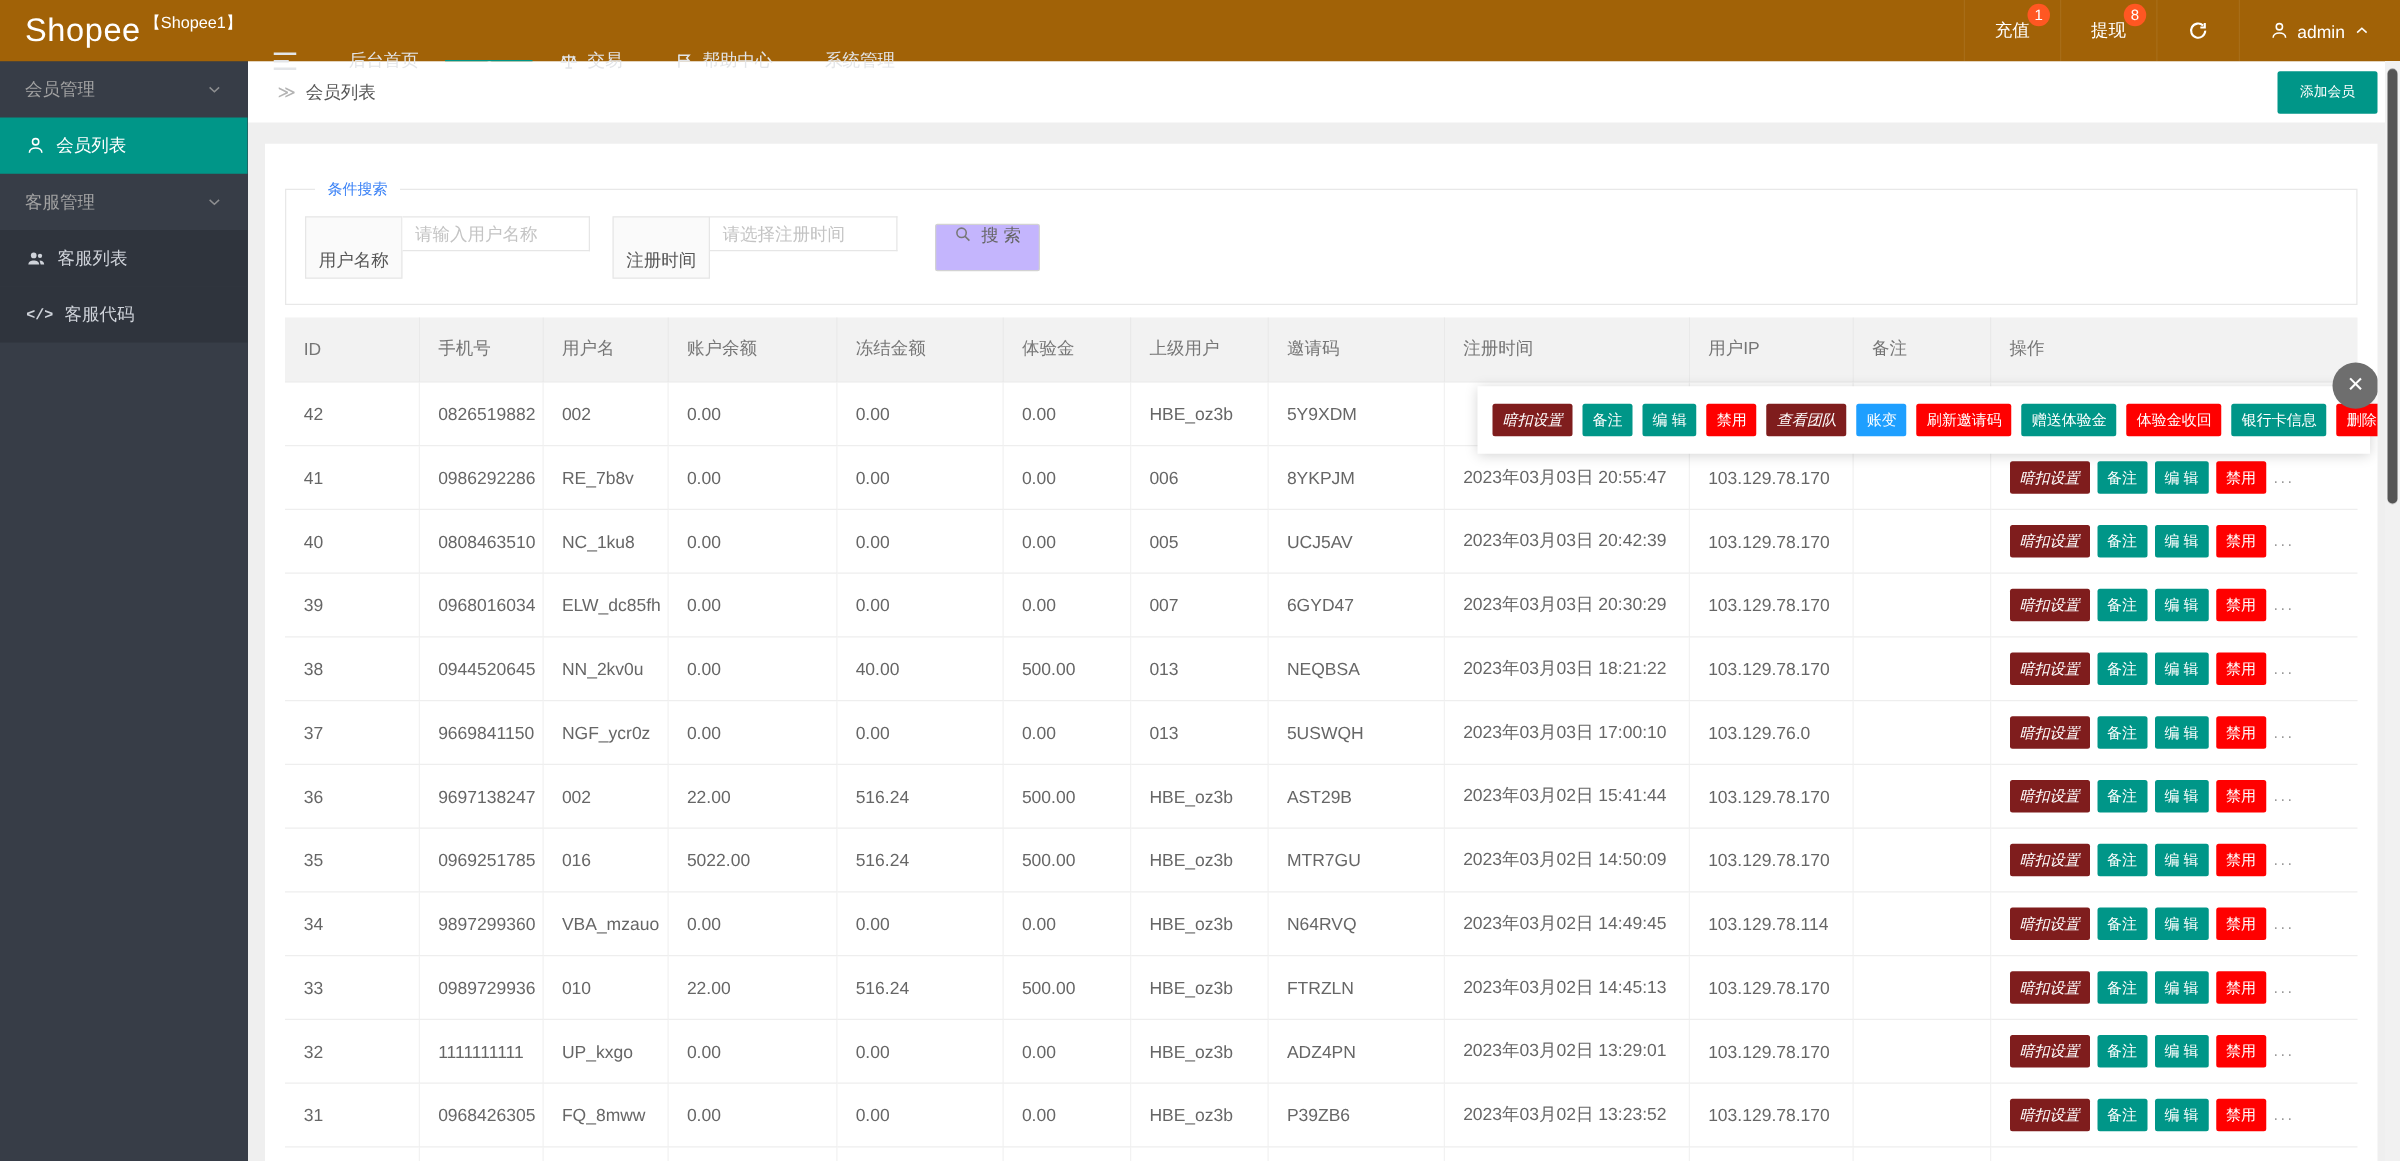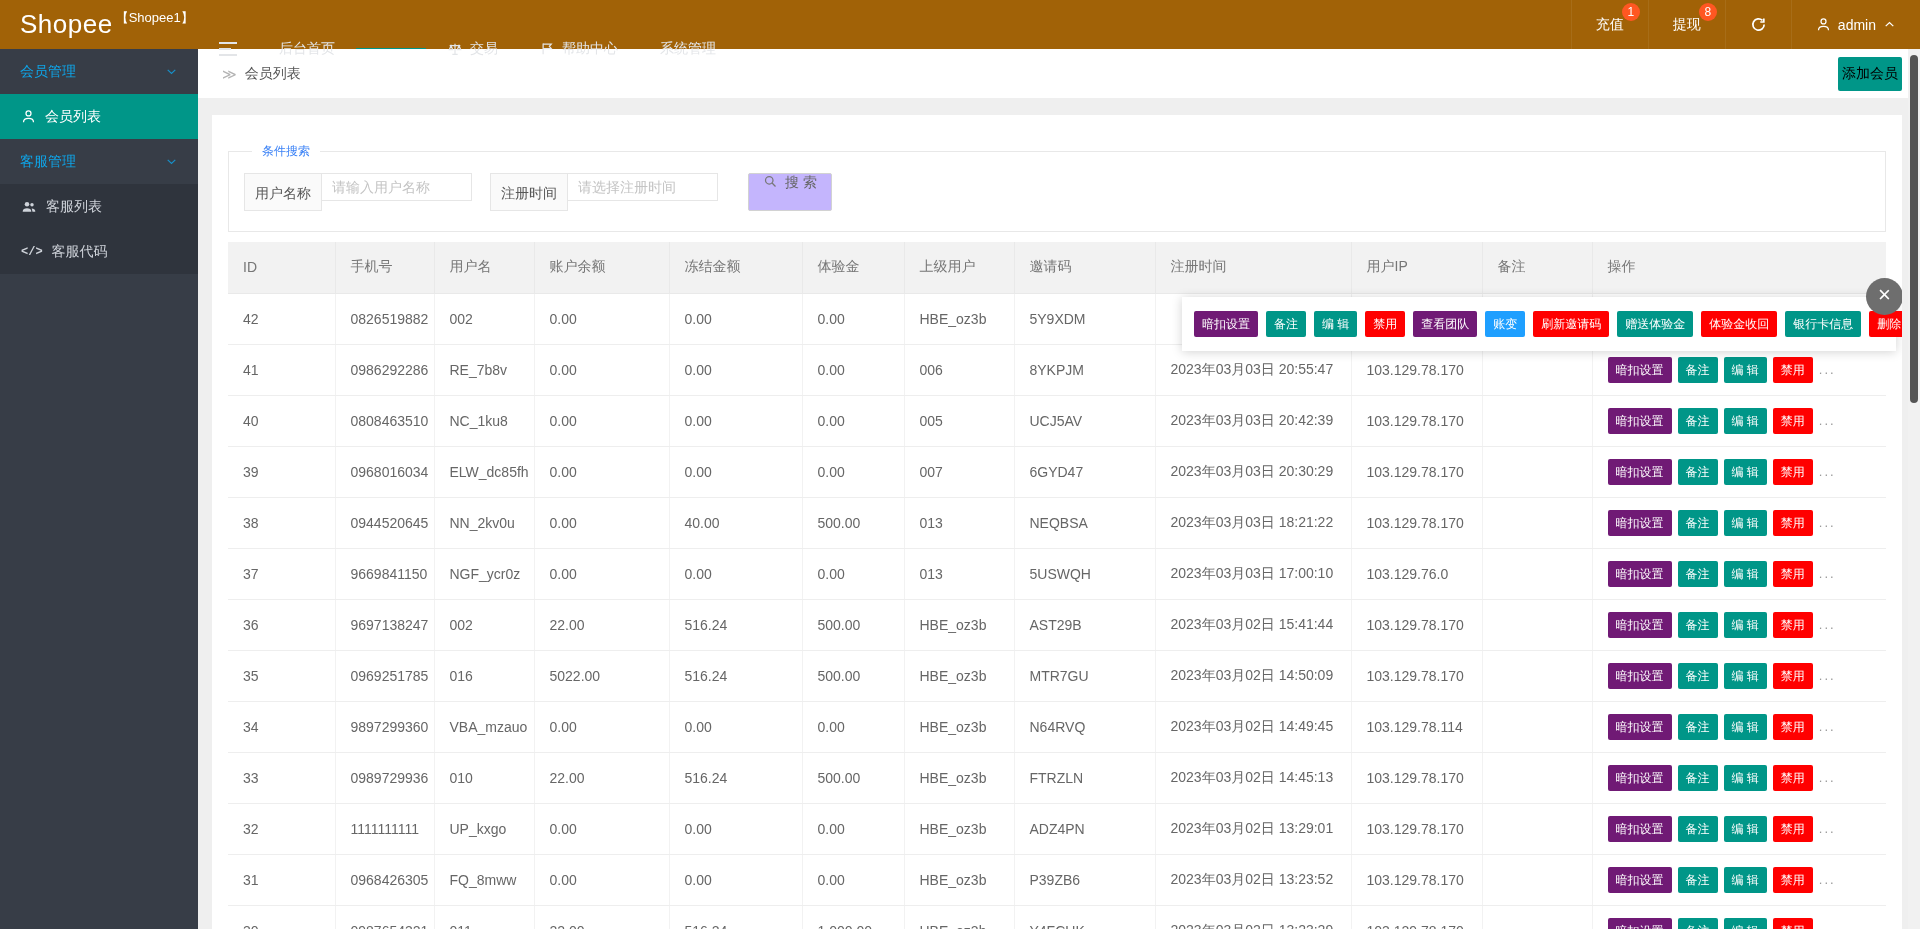--- a/index.html
+++ b/index.html
@@ -17,55 +17,55 @@
   .nav-menu li.active { background:#009688; color:#fff;flex-direction:column; }
   .hamburger { display:flex; flex-direction:column; gap:4px; }
   .hamburger i { display:block; width:18px; height:2px; background:#e3e5e8; }
   .hamburger i:nth-child(2) { width:12px; }
   .nav-right { margin-left:auto; display:flex; align-items:stretch; list-style:none; }
   .nav-right li { position:relative; display:flex; align-items:center; gap:7px; padding:0 24px; color:#fff; font-size:14px; cursor:pointer; border-left:1px solid rgba(255,255,255,.07); }
   .nav-badge { position:absolute; top:3px; right:8px; min-width:18px; height:18px; line-height:18px; padding:0 5px; background:#ff5722; color:#fff; font-size:12px; border-radius:9px; text-align:center; }
 
   
   .sidebar { position:fixed; top:49px; left:0; bottom:0; width:198px; background:#373d47; z-index:40; }
-  .side-group-title { height:45px; display:flex; align-items:center; justify-content:space-between; padding:0 20px; color:#0ea5e9; font-size:14px; cursor:pointer; }
+  .side-group-title { height:45px; display:flex; align-items:center; justify-content:space-between; padding:0 20px; color:#a3a3a3; font-size:14px; cursor:pointer; }
   .side-item { height:45px; display:flex; align-items:center; gap:9px; padding:0 21px; background:#2f343d; color:#cfd3da; font-size:14px; cursor:pointer; }
   .side-item.active { background:#009688; color:#fff; }
   .code-glyph { font-family:"Liberation Mono","DejaVu Sans Mono",monospace; font-size:12px; font-weight:bold; }
 
   
   .main { margin-left:198px; padding-top:49px; height:929px; }
   .topbar { height:49px; background:#fff; display:flex; align-items:center; justify-content:space-between; padding:0 18px 0 24px; }
   .breadcrumb { display:flex; align-items:center; gap:8px; font-size:14px; color:#555; }
   .crumb-icon { color:#b3b3b3; font-size:14px; }
-  .btn-add { height:34px; padding:0 4px; background:#009688; color:#000000; border:none; border-radius:2px; font-size:14px; cursor:pointer; }
+  .btn-add { height:34px; padding:0 18px; background:#009688; color:#ffffff; border:none; border-radius:2px; font-size:11px; cursor:pointer; }
 
   .content { padding:17px 18px 0 14px; height:calc(929px - 98px); }
   .card { background:#fff; height:100%; padding:0 16px; overflow:hidden; }
 
   
   fieldset.search-box { border:1px solid #e8e8e8; margin-top:28px; padding:13px 15px 20px; }
   fieldset.search-box legend { font-size:12px; color:#3b82f6; padding:0 10px; margin-left:8px; }
   .search-row { display:flex; align-items:center; }
   .sgroup { display:flex; margin-right:18px; }
-  .sgroup .slabel { background:#fafafa; border:1px solid #e6e6e6; height:38px; line-height:36px; padding:1px 10px; font-size:14px; color:#575757; white-space:nowrap; }
+  .sgroup .slabel { background:#fafafa; border:1px solid #e6e6e6; height:50px; line-height:36px; padding:16px 10px; font-size:14px; color:#575757; white-space:nowrap; }
   .sgroup input { width:150px; height:28px; border:1px solid #e6e6e6; border-left:none; padding:0 10px; font-size:14px; color:#666; outline:none; font-family:inherit; }
   .sgroup input::placeholder { color:#c4c4c4; }
   .btn-search { margin-left:12px; height:38px; padding:0 14px; background:#c4b5fd; border:1px solid #d2d2d2; border-radius:2px; display:flex; align-items:flex-start; gap:7px; font-size:14px; color:#666; cursor:pointer; }
 
   
   .table-wrap { margin-top:10px; position:relative; }
   table.member { width:1658px; table-layout:fixed; border-collapse:collapse; font-size:14px; color:#666; }
   table.member th { background:#f2f2f2; height:51px; font-weight:normal; color:#767676; text-align:left; padding:0 15px; border-right:1px solid #e9e9e9; border-bottom:1px solid #e9e9e9; }
   table.member th:last-child { border-right:none; }
   table.member td { height:51px; padding:0 15px; border-bottom:1px solid #eee; border-right:1px solid #f2f2f2; background:#fff; white-space:nowrap; overflow:hidden; }
   table.member td:last-child { border-right:none; }
 
   .btn { display:inline-block; height:26px; line-height:26px; padding:0 8px; border-radius:2px; color:#fff; font-size:12px; margin-right:6px; cursor:pointer; white-space:nowrap; }
-  .btn-orange { background:#701a75; }
+  .btn-orange { background:#7f1d1d;font-style:italic; }
   .btn-teal   { background:#009688; }
   .btn-red    { background:#ff0000; }
   .btn-blue   { background:#1e9fff; }
   .more-dots { color:#999; font-size:13px; letter-spacing:2px; cursor:pointer; }
 
   
   .actions-popup { position:absolute; left:954px; top:55px; width:714px; height:54px; background:#fff; box-shadow:0 1px 10px rgba(0,0,0,.18); display:flex; align-items:center; padding:0 12px; z-index:10; }
   .actions-popup .btn { margin-right:8px; }
   .popup-close { position:absolute; top:-19px; right:-7px; width:37px; height:37px; border-radius:50%; background:#6e6e6e; color:#fff; font-size:22px; line-height:34px; text-align:center; cursor:pointer; z-index:11; }
 

